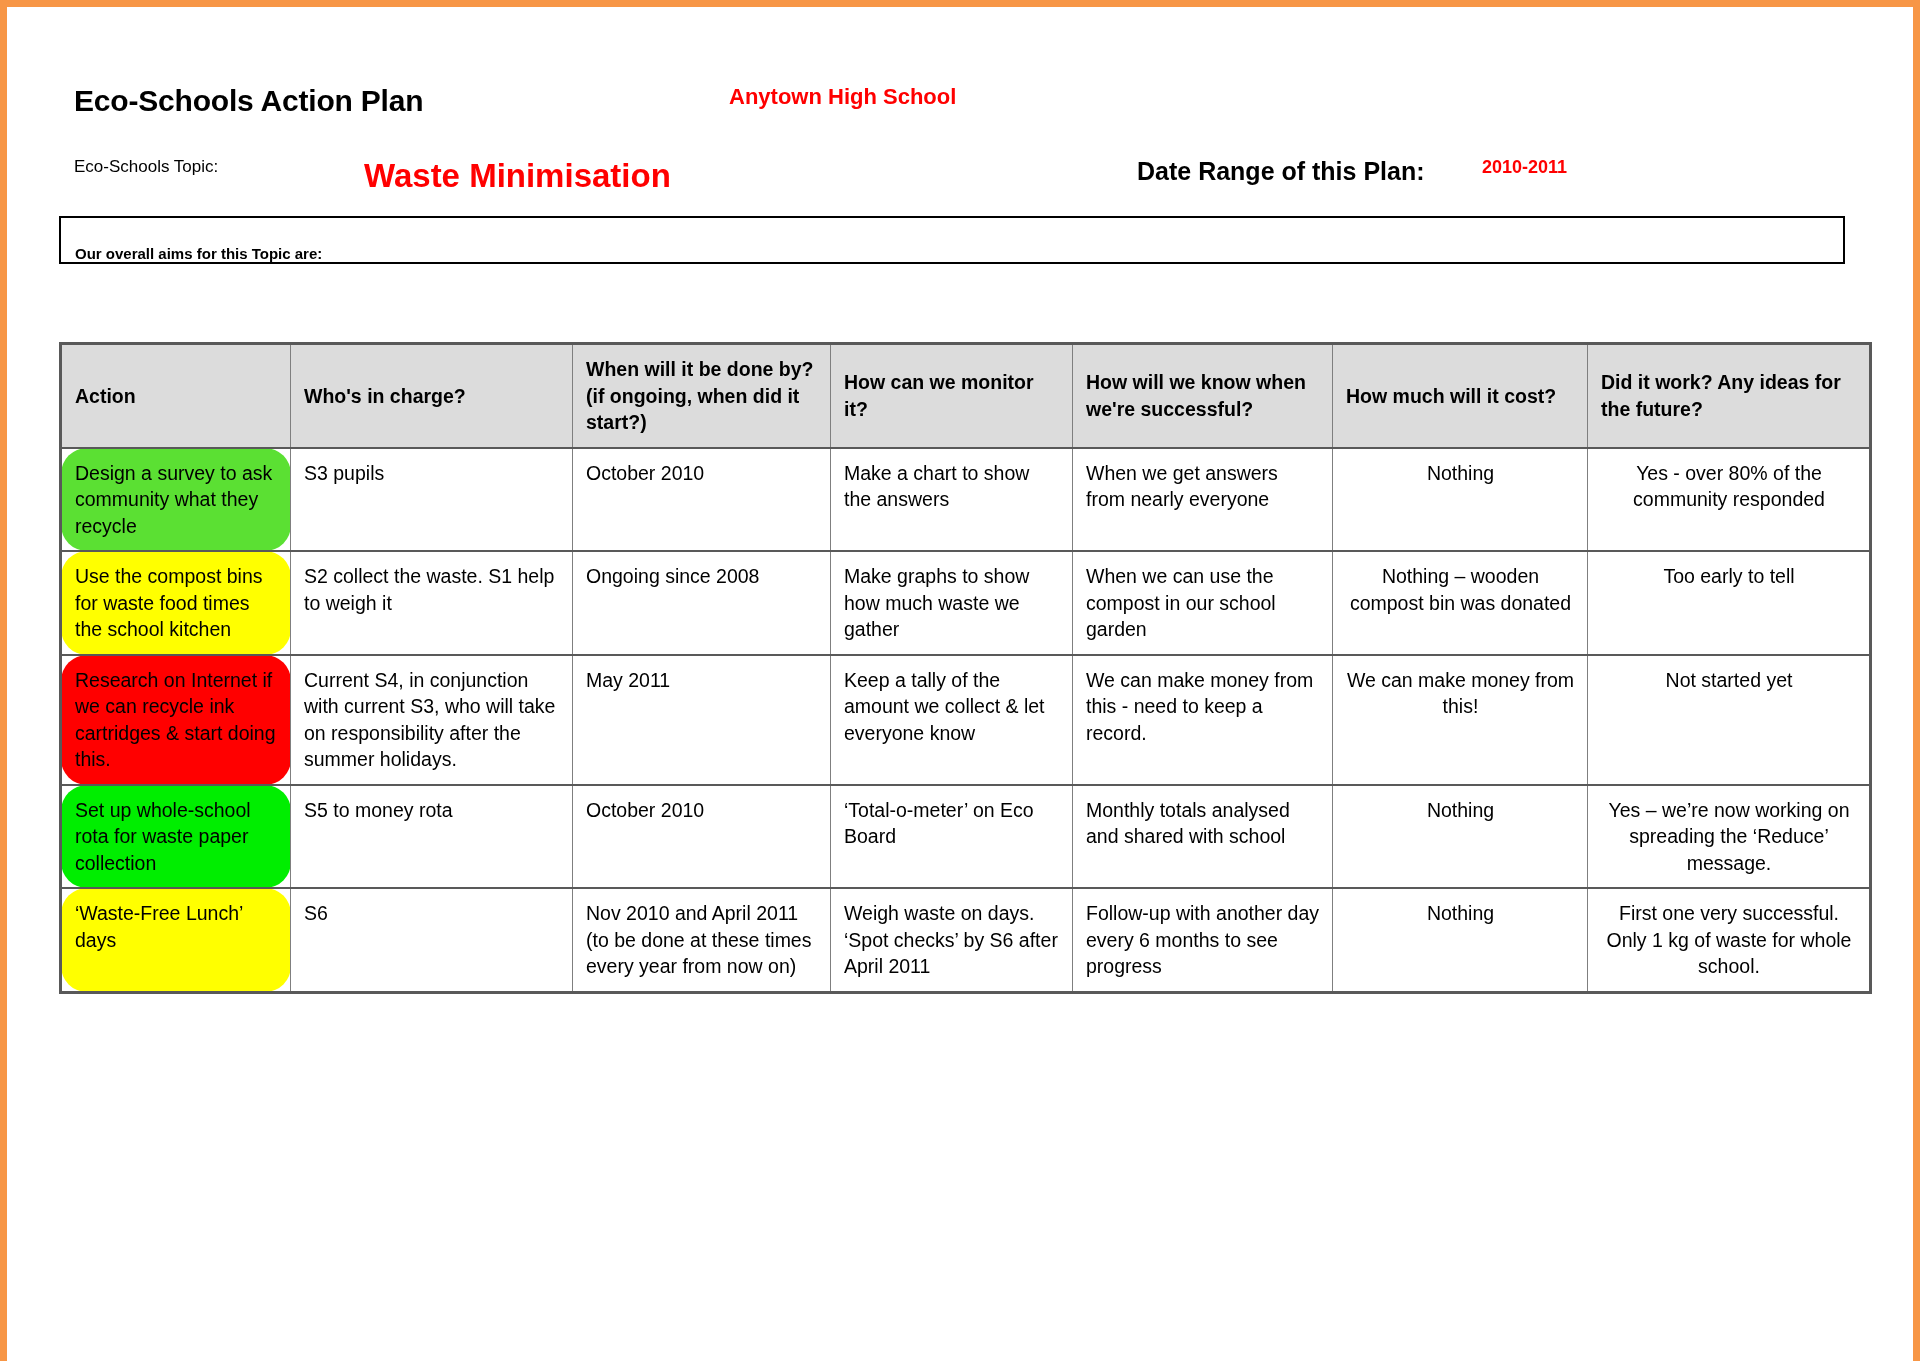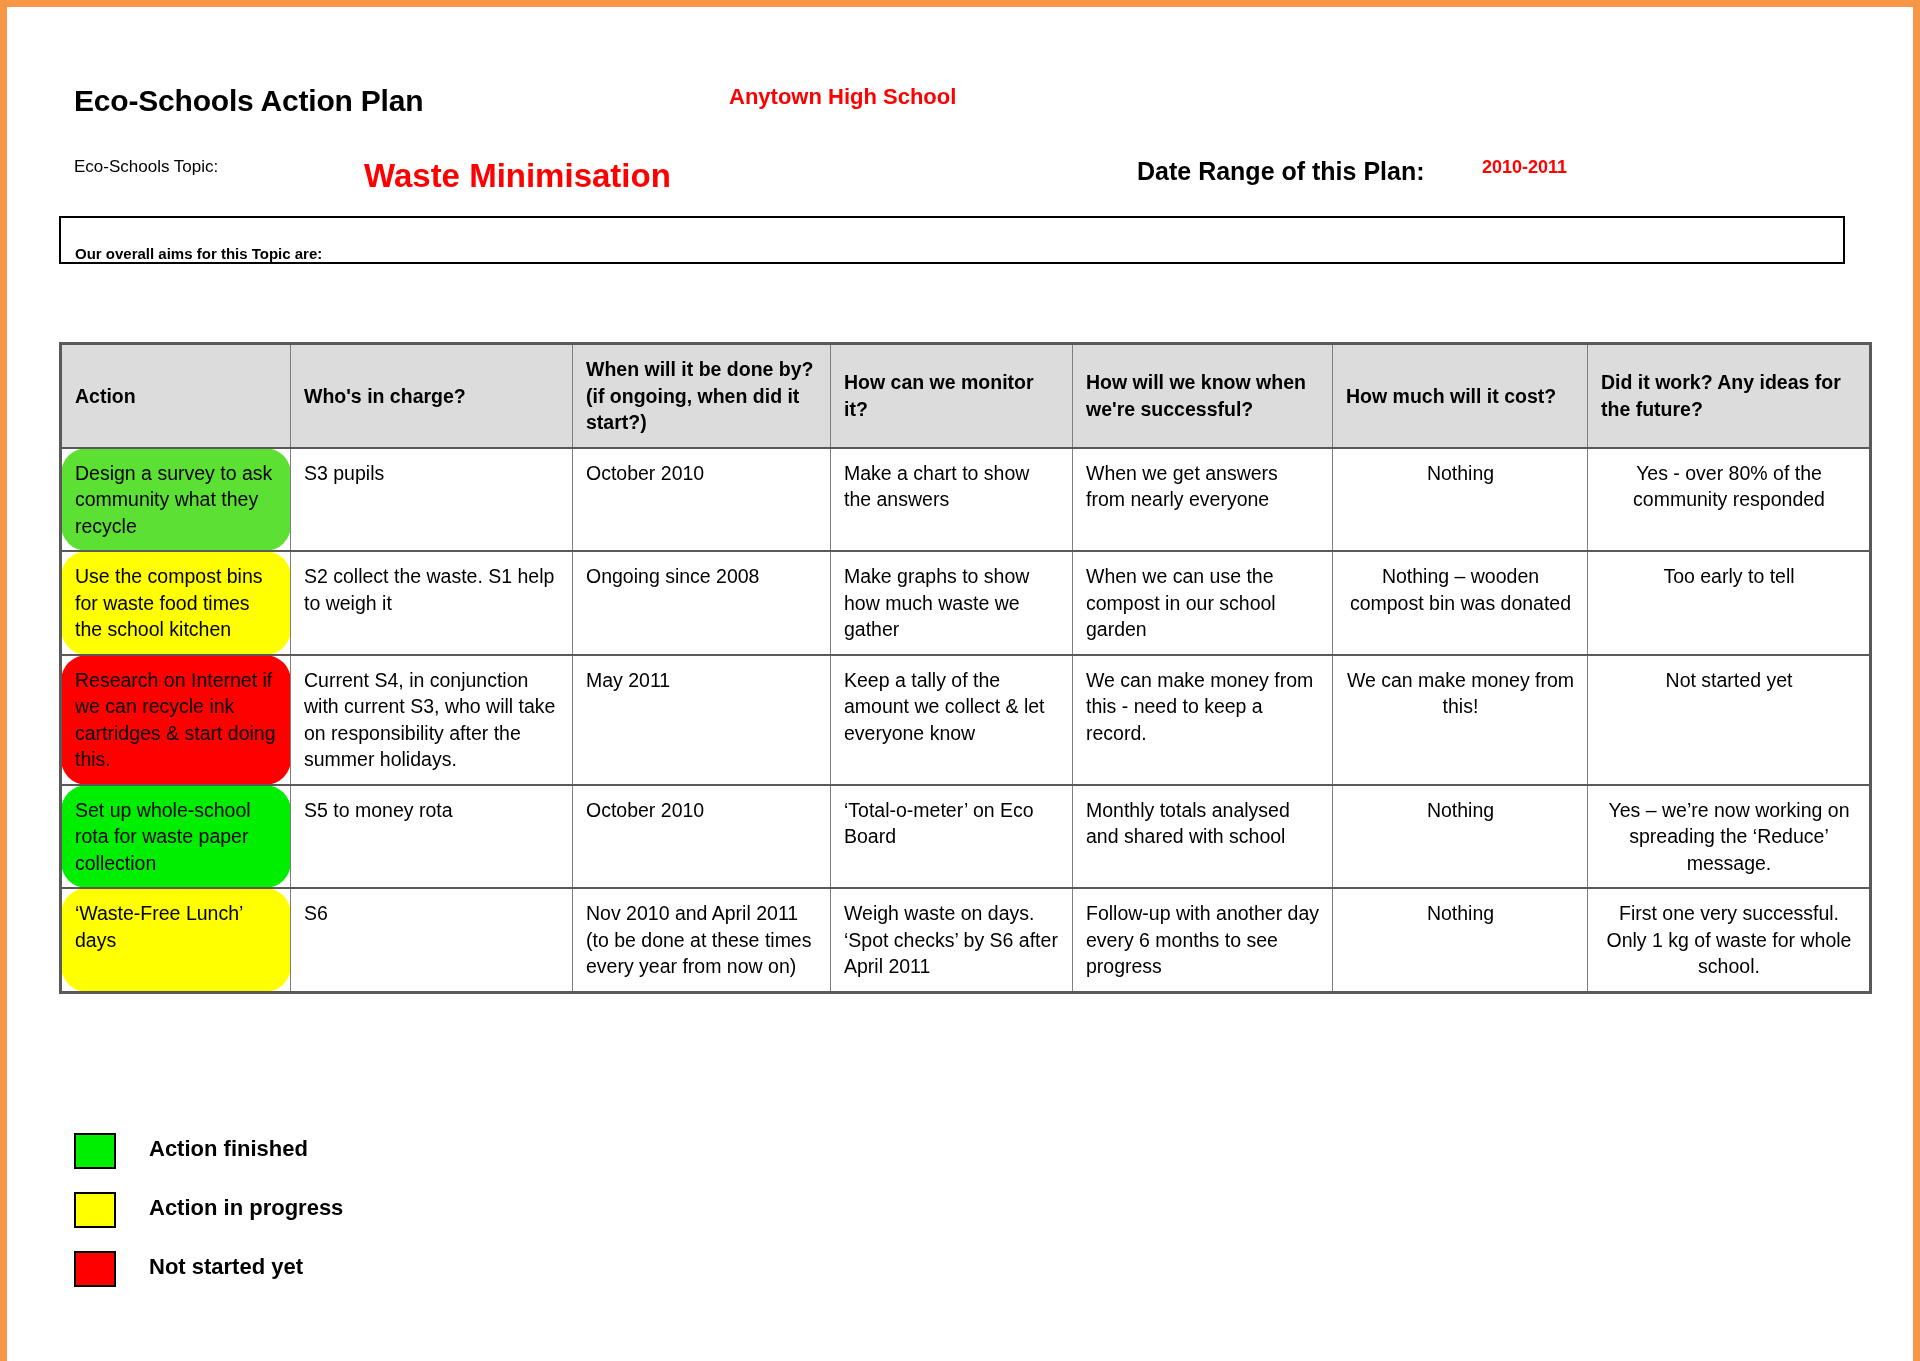--- a/index.html
+++ b/index.html
@@ -308,32 +308,18 @@
         <td>S6</td>
         <td>Nov 2010 and April 2011 (to be done at these times every year from now on)</td>
         <td>Weigh waste on days. ‘Spot checks’ by S6 after April 2011</td>
         <td>Follow-up with another day every 6 months to see progress</td>
         <td class="cell-center">Nothing</td>
         <td class="cell-center">First one very successful. Only 1 kg of waste for whole school.</td>
       </tr>
     </tbody>
   </table>
 
-  <div class="legend">
-    <div class="legend-item">
-      <div class="legend-swatch status-green2"></div>
-      <div class="legend-label">Action finished</div>
-    </div>
-    <div class="legend-item">
-      <div class="legend-swatch status-yellow"></div>
-      <div class="legend-label">Action in progress</div>
-    </div>
-    <div class="legend-item">
-      <div class="legend-swatch status-red"></div>
-      <div class="legend-label">Not started yet</div>
-    </div>
-  </div>
 
 </div>
 
 <div class="page-frame"></div>
 <div class="frame-bottom-left"></div>
 <div class="frame-bottom-right"></div>
 
 </body></html>

